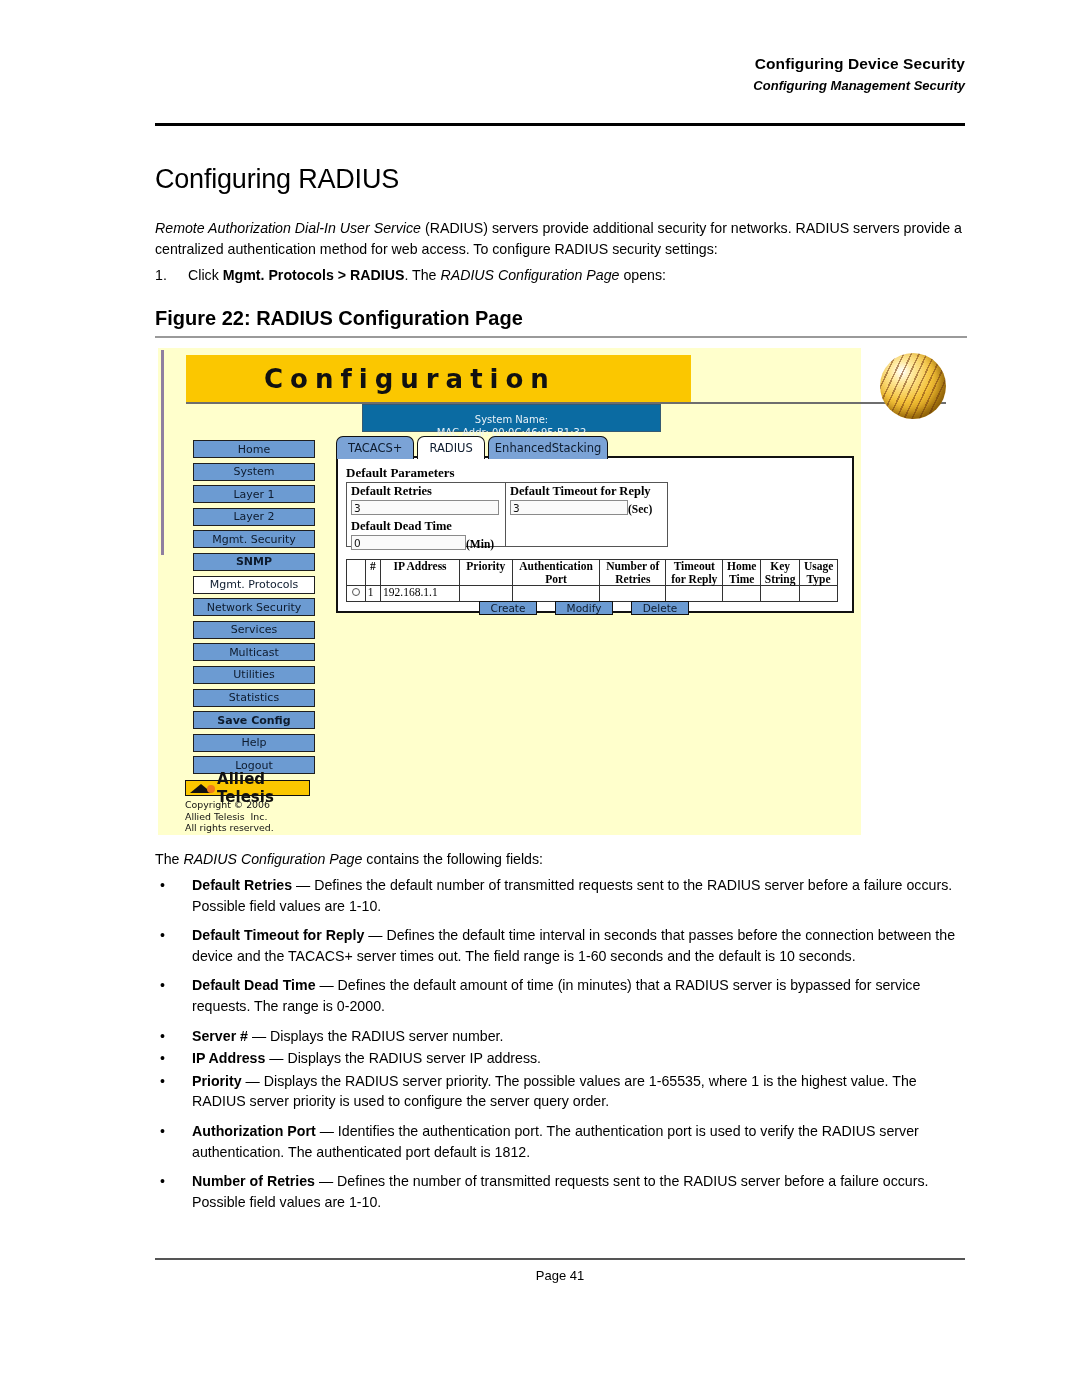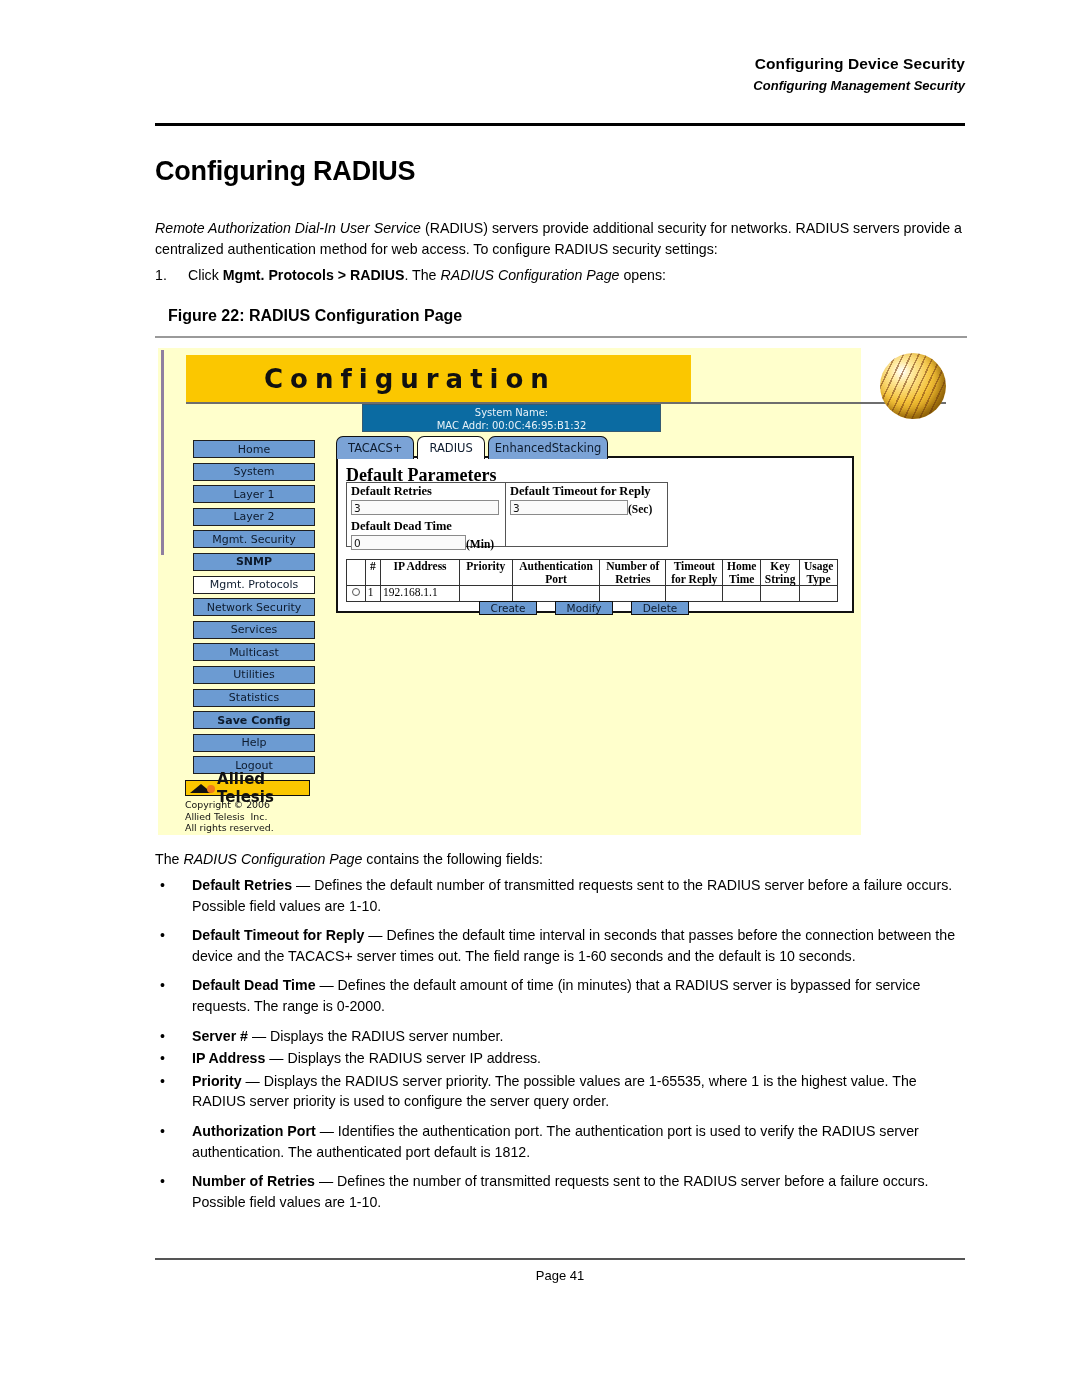--- a/index.html
+++ b/index.html
@@ -13,31 +13,31 @@
     overflow:hidden;
   }
 
   
   .page-header { position:absolute; left:155px; top:55px; width:810px; text-align:right; }
   .hdr-title { font-size:15.5px; font-weight:bold; letter-spacing:.1px; }
   .hdr-sub   { font-size:13px; font-weight:bold; font-style:italic; margin-top:5px; }
   .hdr-rule  { position:absolute; left:155px; top:123px; width:810px; height:3px; background:#000; }
 
   
-  .h1 { position:absolute; left:155px; top:156px; font-size:27px; font-weight:bold; letter-spacing:-.2px; }
+  .h1 { position:absolute; left:155px; top:164px; font-size:27px; font-weight:normal; letter-spacing:-.2px; }
 
   .intro { position:absolute; left:155px; top:218px; width:812px; font-size:14.2px; line-height:21px; }
   .intro i { font-style:italic; }
 
   .step { position:absolute; left:155px; top:265px; width:812px; font-size:14.2px; line-height:21px; }
   .step .num { display:inline-block; width:33px; }
   .step b { font-weight:bold; }
   .step i { font-style:italic; }
 
-  .fig-caption { position:absolute; left:168px; top:307px; font-size:16px; font-weight:bold; }
+  .fig-caption { position:absolute; left:155px; top:307px; font-size:20px; font-weight:bold; }
   .fig-rule { position:absolute; left:155px; top:336px; width:812px; height:2px; background:#9a9a9a; }
 
   
   .figure { position:absolute; left:158px; top:348px; width:703px; height:487px; background:#ffffcc; }
 
   .fig-leftline { position:absolute; left:3px; top:2px; width:3px; height:205px; background:#8f7fa0; }
 
   .banner { position:absolute; left:28px; top:7px; width:505px; height:47px; background:#fbc700;
             display:flex; align-items:center; }
   .banner-text { font-size:26px; font-weight:bold; letter-spacing:7px; color:#111;
@@ -46,21 +46,21 @@
 
   .globe { position:absolute; left:722px; top:5px; width:66px; height:66px; border-radius:50%;
            background:
              repeating-linear-gradient(115deg, rgba(120,60,20,.55) 0 1.5px, rgba(0,0,0,0) 1.5px 7px),
              radial-gradient(circle at 33% 28%, #ffffff 0%, #ffeaa0 16%, #f4c23a 46%, #cf9514 74%, #8d6108 100%);
            box-shadow: inset -5px -5px 9px rgba(90,55,0,.55);
            overflow:hidden; }
 
   .sysbar { position:absolute; left:204px; top:56px; width:299px; height:28px; background:#0b6ba2;
             border:1px solid #355a72; color:#e8f2f8; text-align:center;
-            font-family:"DejaVu Sans", sans-serif; font-size:10px; line-height:13px; padding-top:1px; }
+            font-family:"DejaVu Sans", sans-serif; font-size:10px; line-height:13px; padding-top:8px; }
 
   
   .sidebar { position:absolute; left:27px; top:92px; width:130px; }
   .nav-btn { height:18px; margin-bottom:4.6px; background:#6c9bd2; border:1px solid #1f1f1f;
              color:#0d1b2e; font-size:11px; font-family:"DejaVu Sans", sans-serif;
              display:flex; align-items:center; justify-content:center;margin-left:8px; }
   .nav-btn.white { background:#ffffff; }
   .nav-btn.bold  { font-weight:bold; }
 
   .logo { position:absolute; left:27px; top:432px; width:125px; height:16px; background:#fbc700;
@@ -83,21 +83,21 @@
          font-family:"DejaVu Sans", sans-serif; display:flex; align-items:center;
          justify-content:center; margin-right:3px; color:#0d1b2e; }
   .tab.active { background:#ffffff; }
   .tab.two-line { line-height:10.5px; text-align:center; padding:0 6px; }
 
   .panel { position:absolute; left:178px; top:108px; width:518px; height:157px; background:#ffffff;
            border:2px solid #111; }
 
   .panel-inner { position:relative; width:100%; height:100%; }
 
-  .dp-label { position:absolute; left:8px; top:7px; font-size:18px; font-weight:bold;
+  .dp-label { position:absolute; left:8px; top:7px; font-size:13px; font-weight:bold;
               font-family:"Liberation Serif", serif; }
 
   .dp-box { position:absolute; left:8px; top:24px; width:322px; height:65px; border:1px solid #555; display:flex; }
   .dp-col-l { width:159px; border-right:1px solid #555; position:relative; }
   .dp-col-r { flex:1; position:relative; }
 
   .fld-label { font-size:12.5px; font-weight:bold; font-family:"Liberation Serif", serif;
                padding:1px 0 0 4px; white-space:nowrap; }
   .fld-input { height:15px; border:1px solid #8a8a8a; background:#fafafa; font-size:10.5px;
                font-family:"DejaVu Sans", sans-serif; padding:0 2px; line-height:15px;

